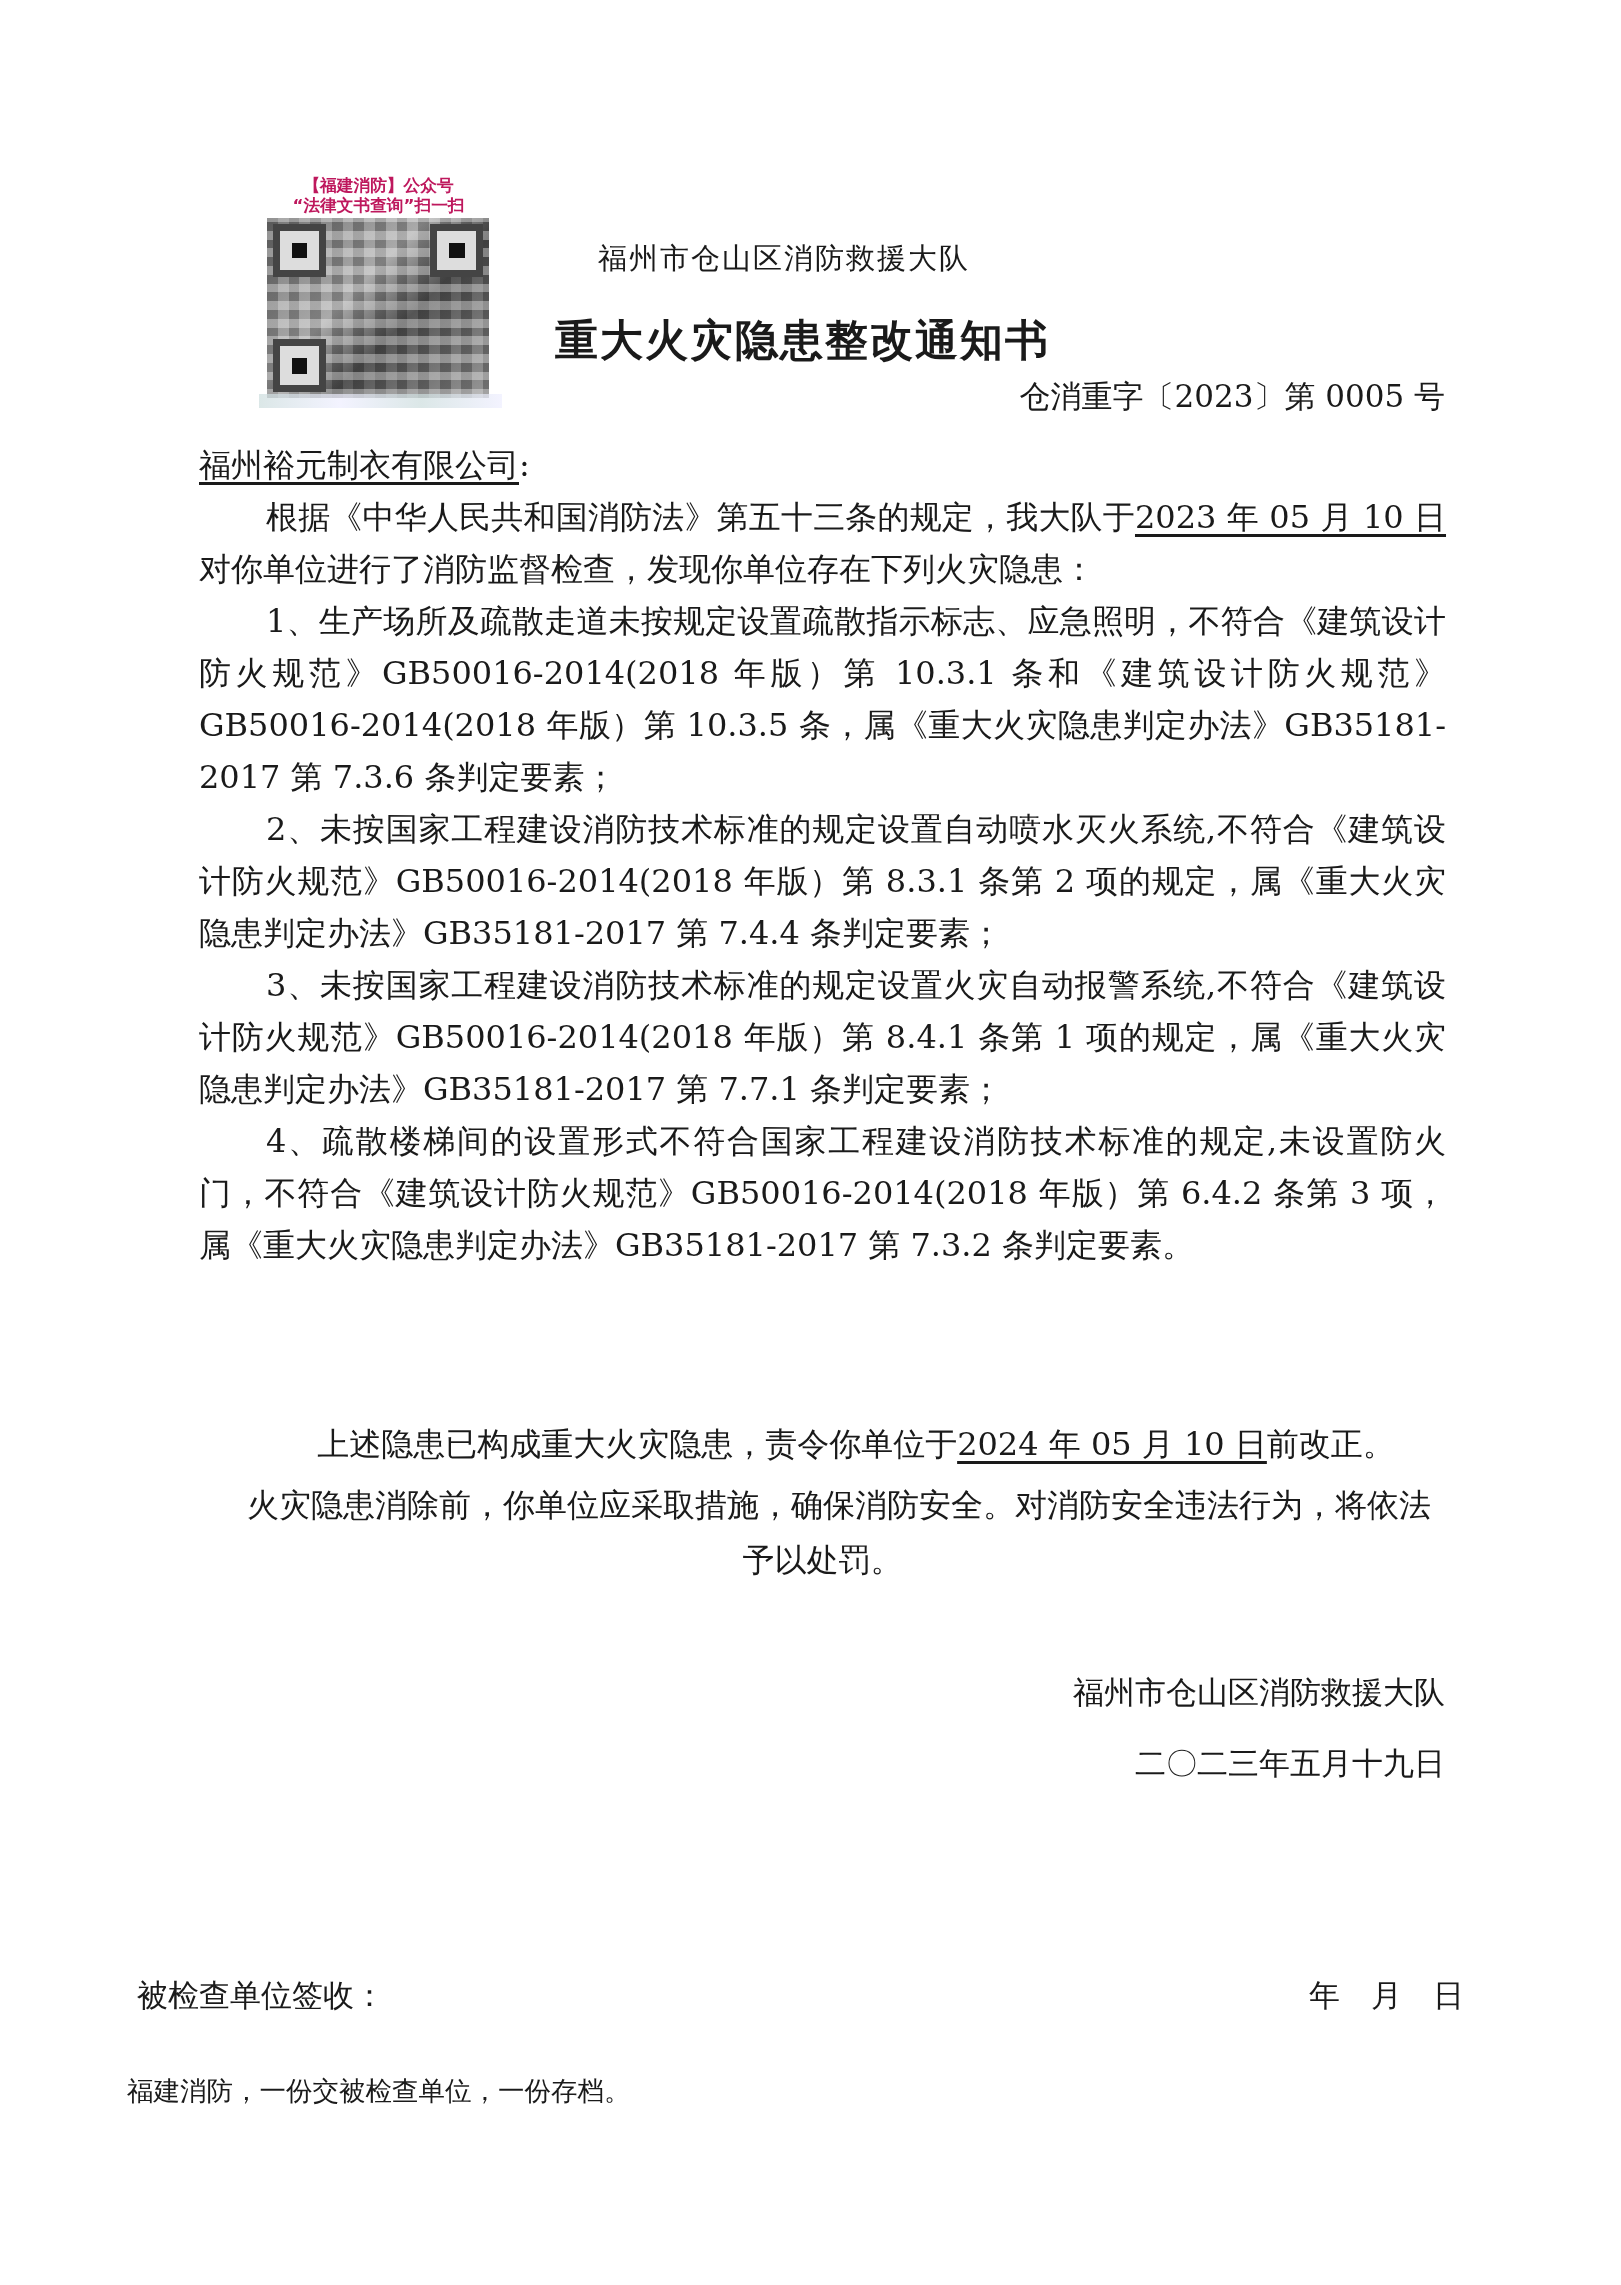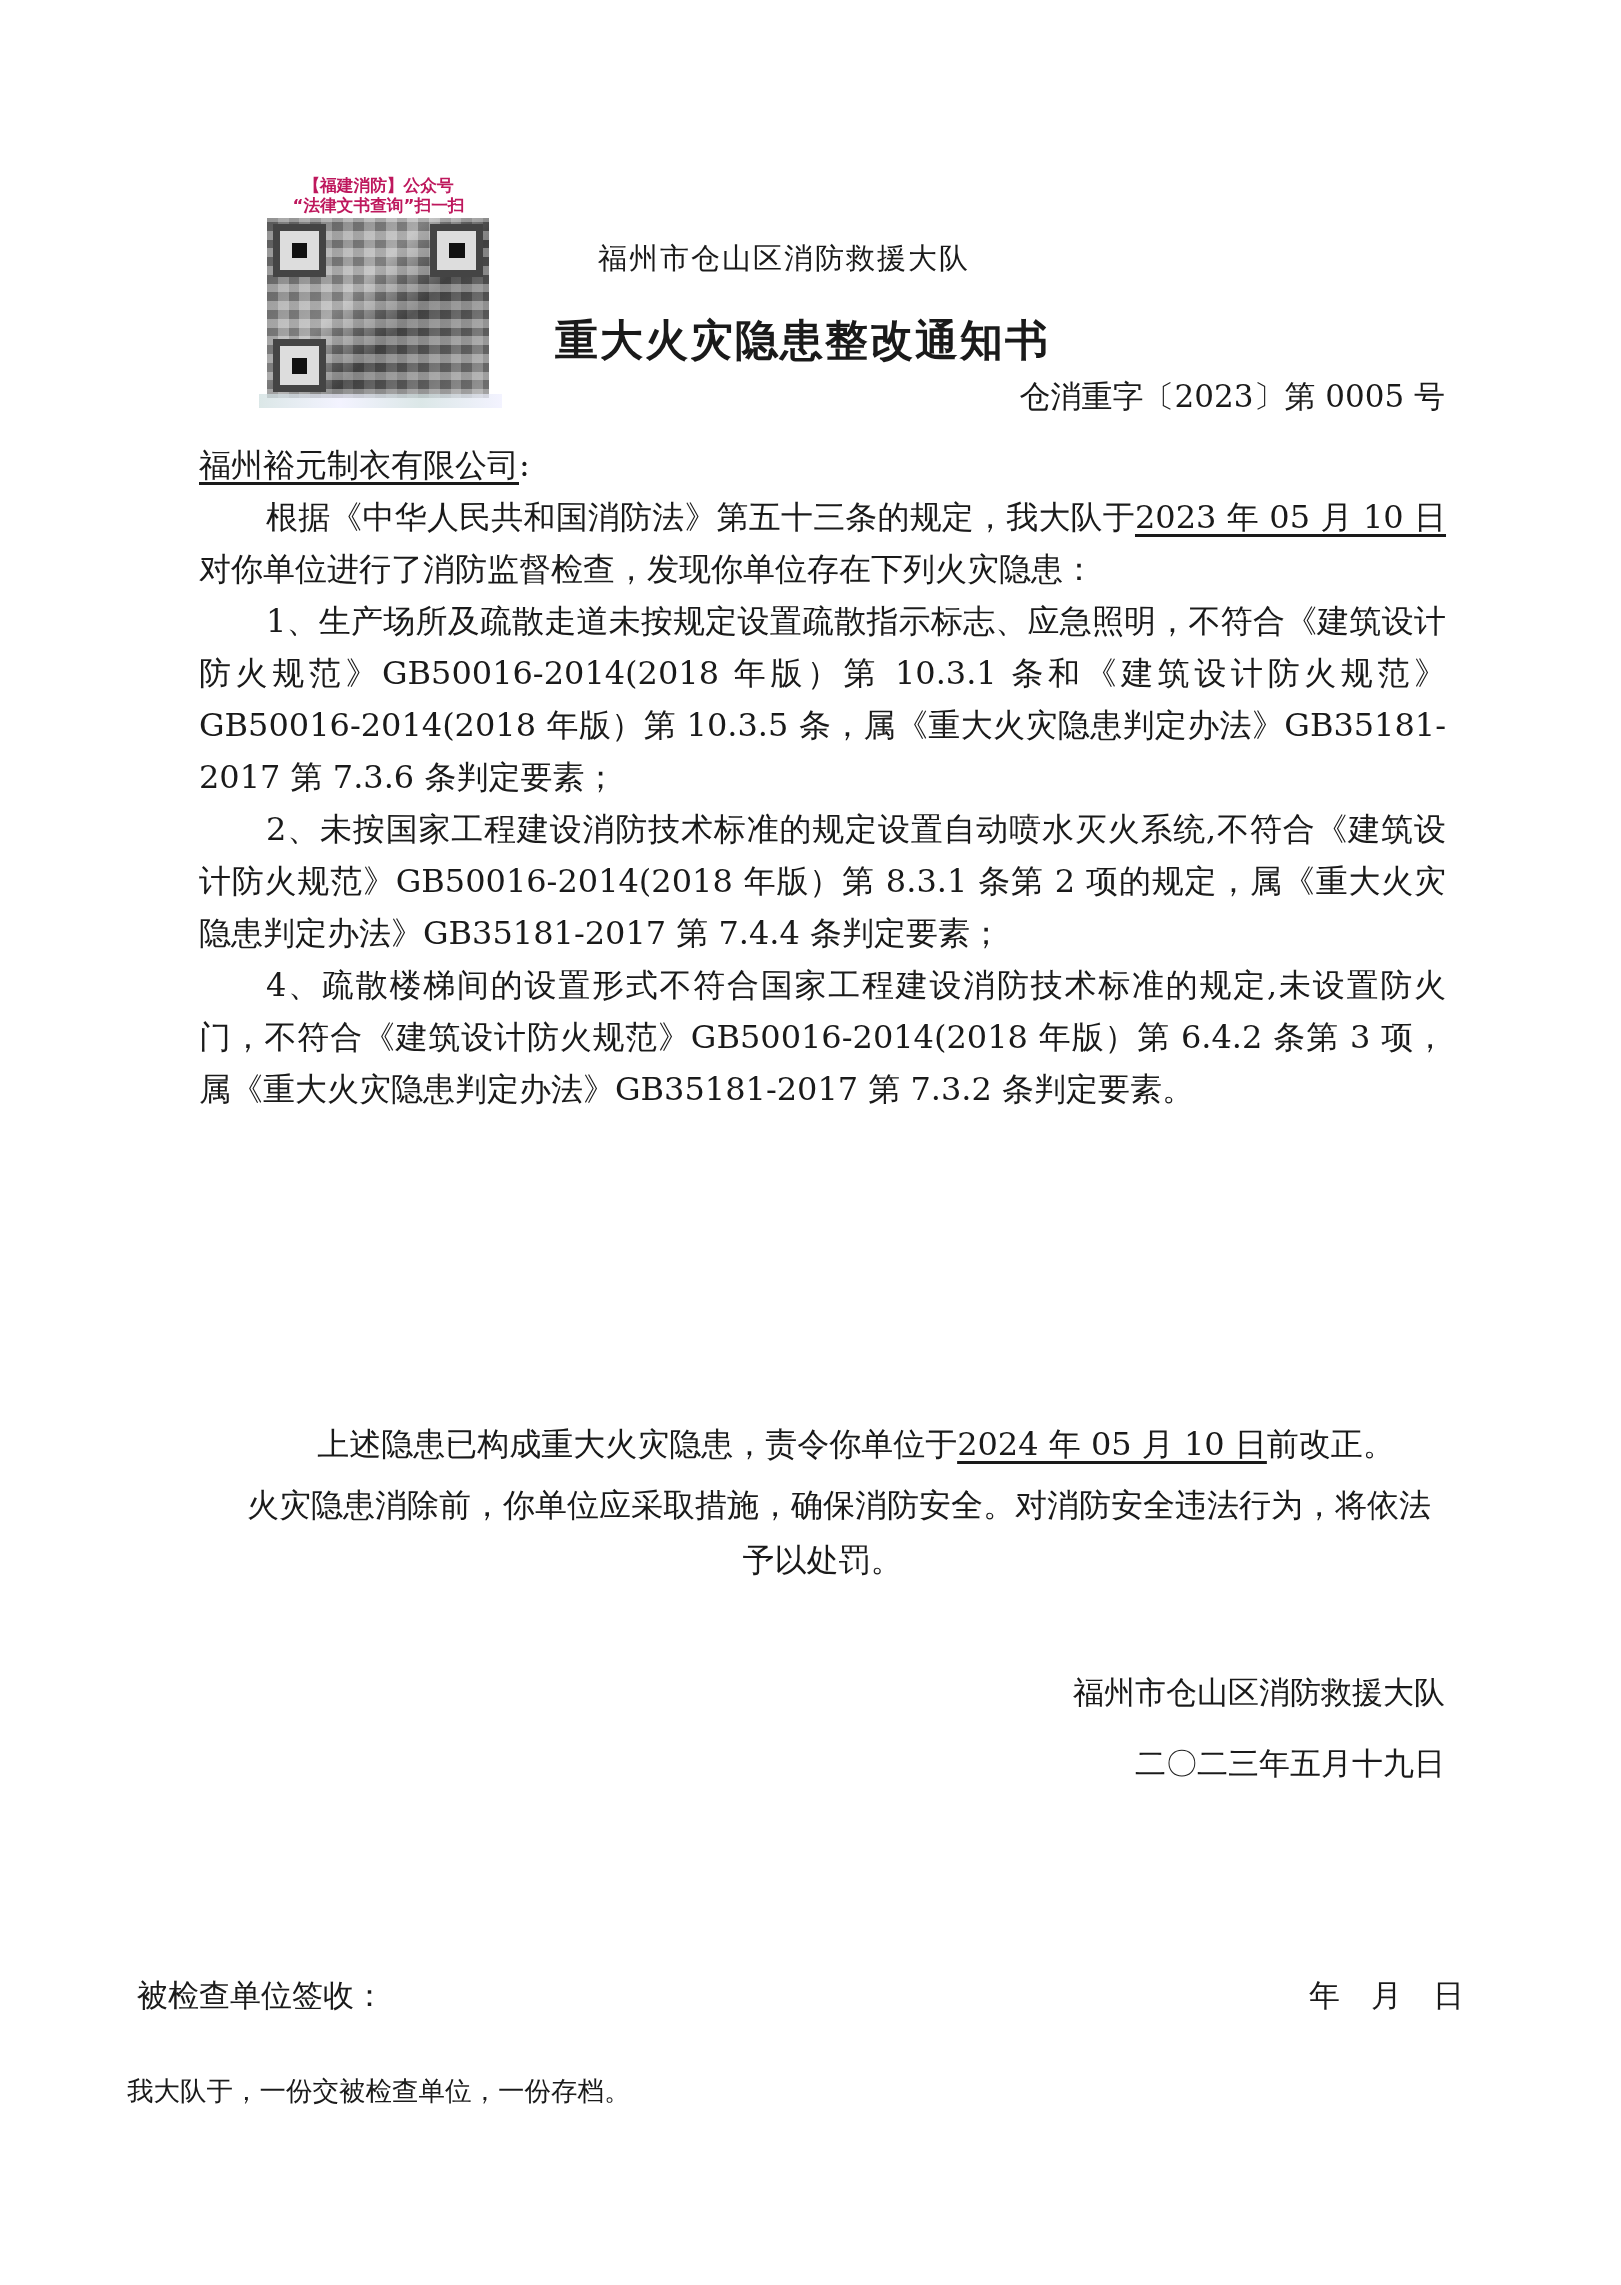--- a/index.html
+++ b/index.html
@@ -45,27 +45,28 @@
 
 <div class="abs org-top">福州市仓山区消防救援大队</div>
 <div class="abs title">重大火灾隐患整改通知书</div>
 <div class="abs ref">仓消重字〔2023〕第 0005 号</div>
 
 <div class="body">
   <p><span class="u">福州裕元制衣有限公司</span>:</p>
   <p class="ind"><span>根据《中华人民共和国消防法》第五十三条的规定，我大队于</span><span class="u">2023 年 05 月 10 日</span><span>对你单位进行了消防监督检查，发现你单位存在下列火灾隐患：</span></p>
   <p class="ind">1、生产场所及疏散走道未按规定设置疏散指示标志、应急照明，不符合《建筑设计防火规范》GB50016-2014(2018 年版）第 10.3.1 条和《建筑设计防火规范》GB50016-2014(2018 年版）第 10.3.5 条，属《重大火灾隐患判定办法》GB35181-2017 第 7.3.6 条判定要素；</p>
   <p class="ind">2、未按国家工程建设消防技术标准的规定设置自动喷水灭火系统,不符合《建筑设计防火规范》GB50016-2014(2018 年版）第 8.3.1 条第 2 项的规定，属《重大火灾隐患判定办法》GB35181-2017 第 7.4.4 条判定要素；</p>
+  <p class="ind">3、未按国家工程建设消防技术标准的规定设置火灾自动报警系统,不符合《建筑设计防火规范》GB50016-2014(2018 年版）第 8.4.1 条第 1 项的规定，属《重大火灾隐患判定办法》GB35181-2017 第 7.7.1 条判定要素；</p>
   <p class="ind">4、疏散楼梯间的设置形式不符合国家工程建设消防技术标准的规定,未设置防火门，不符合《建筑设计防火规范》GB50016-2014(2018 年版）第 6.4.2 条第 3 项，属《重大火灾隐患判定办法》GB35181-2017 第 7.3.2 条判定要素。</p>
 </div>
 
 <div class="close">
   <p class="ind"><span>上述隐患已构成重大火灾隐患，责令你单位于</span><span class="u">2024 年 05 月 10 日</span><span>前改正。</span></p>
   <p style="text-indent:33px;line-height:55px;">火灾隐患消除前，你单位应采取措施，确保消防安全。对消防安全违法行为，将依法予以处罚。</p>
 </div>
 
 <div class="abs sig" style="top:1672px;">福州市仓山区消防救援大队</div>
 <div class="abs sig" style="top:1743px;">二〇二三年五月十九日</div>
 
 <div class="abs recv">被检查单位签收：</div>
 <div class="abs ymd">年　月　日</div>
-<div class="abs note">我大队于，一份交被检查单位，一份存档。</div>
+<div class="abs note">福建消防，一份交被检查单位，一份存档。</div>
 
 
 </body></html>

